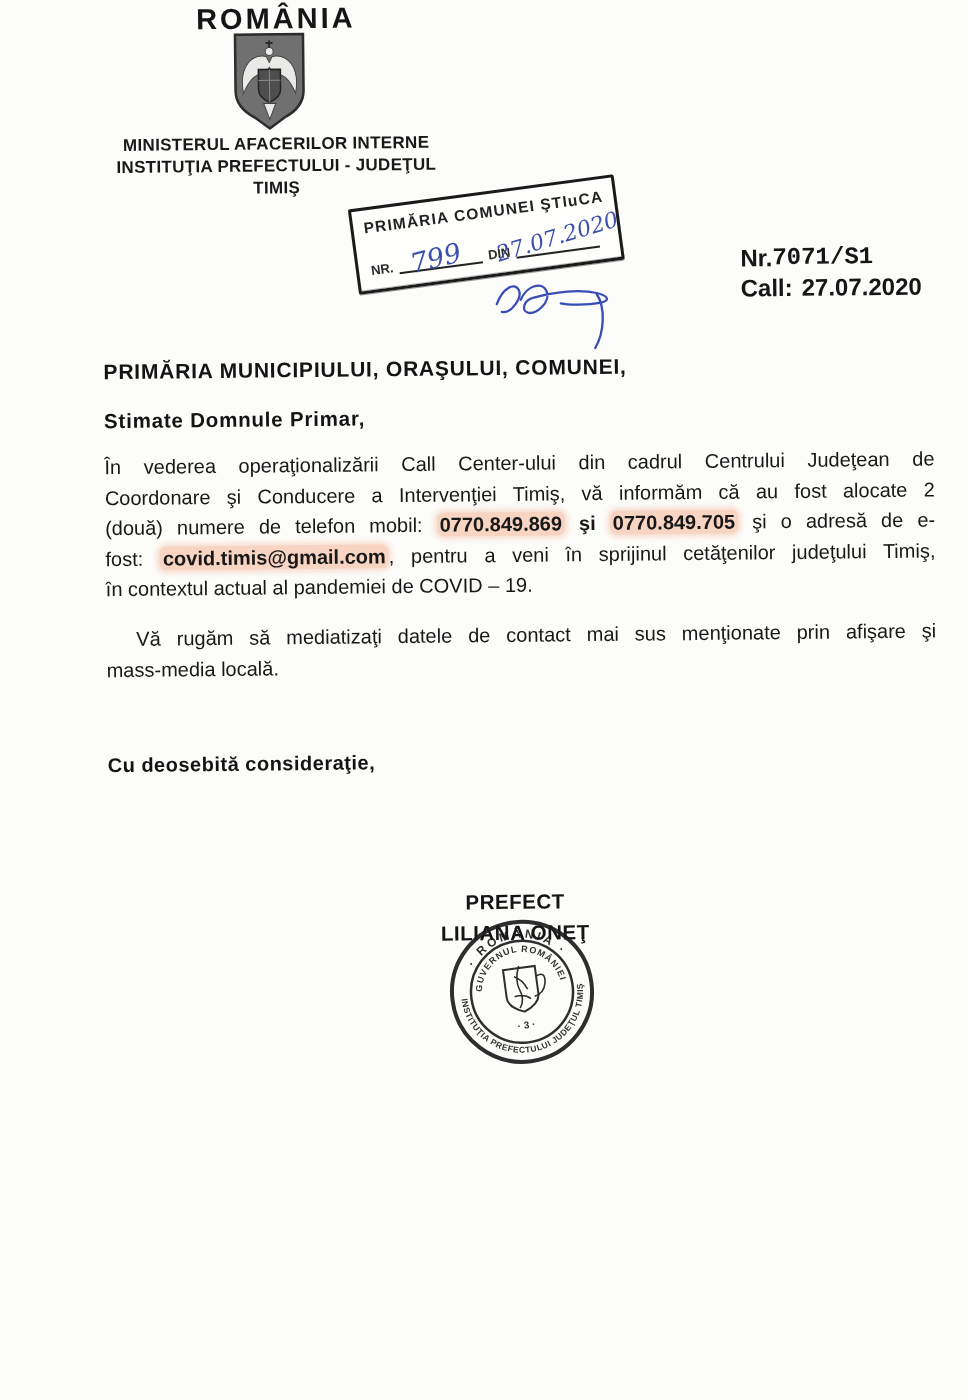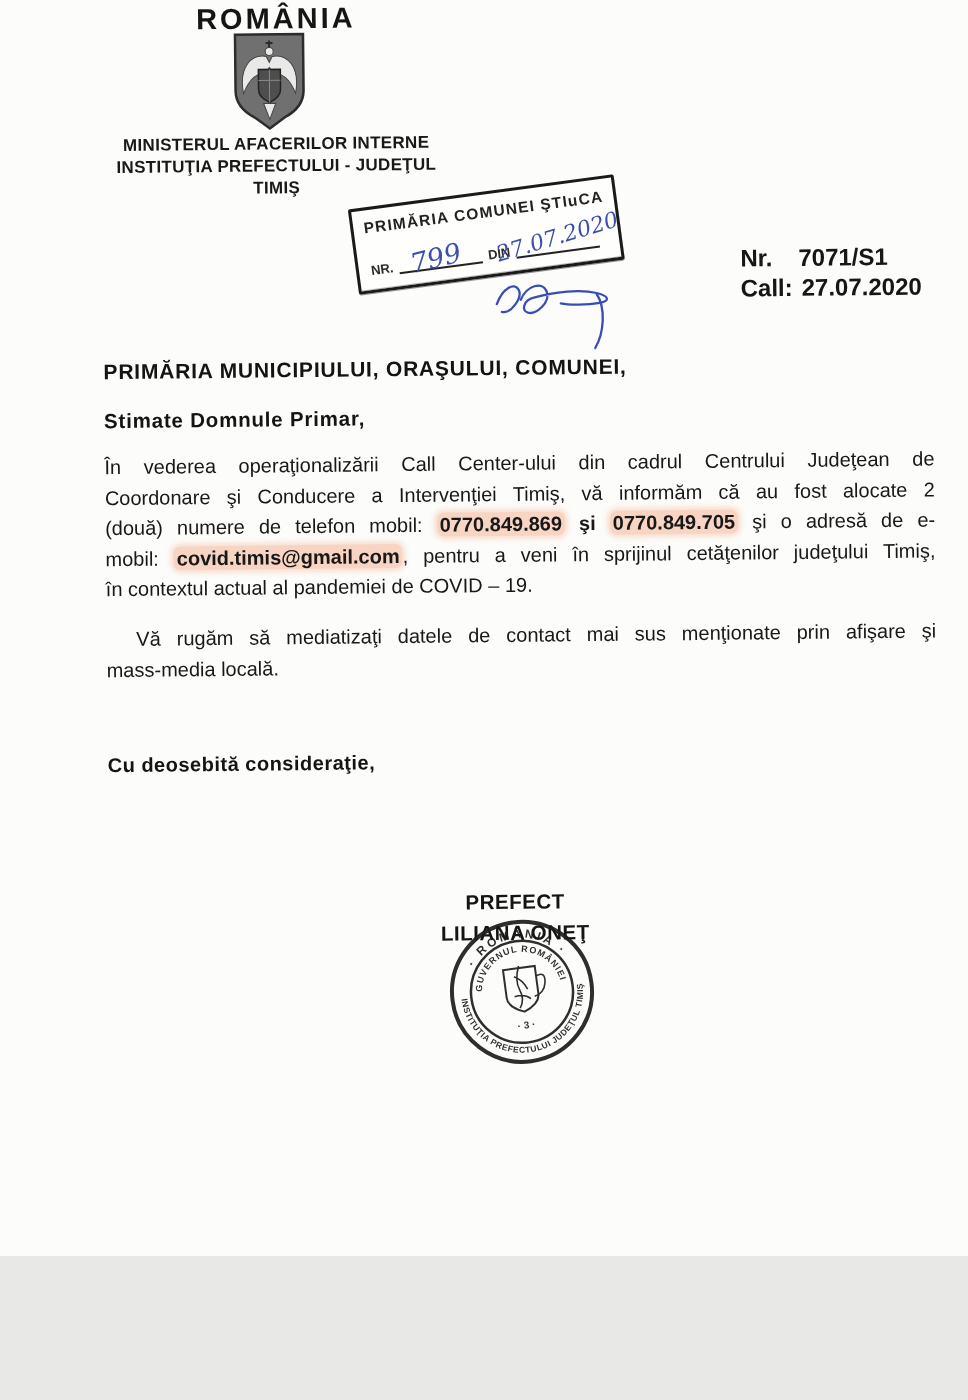--- a/index.html
+++ b/index.html
@@ -1,17 +1,17 @@
 <!DOCTYPE html>
 <html><head>
 <meta charset="utf-8">
 <style>
   html,body{margin:0;padding:0;background:#e8e8e6;}
   .page{
-    position:relative;width:968px;height:1256px;margin:0 auto;
+    position:relative;width:968px;height:1400px;margin:0 auto;
     background:#fcfcfa;overflow:hidden;
     font-family:"Liberation Sans", sans-serif;color:#1b1b1b;
   }
   #tilt{position:absolute;inset:0;transform:rotate(-0.6deg);transform-origin:120px 420px;}
 
   
   .country-title{
     position:absolute;left:150px;top:4px;width:260px;text-align:center;
     font-size:29px;font-weight:bold;letter-spacing:3px;color:#151515;
   }
@@ -35,21 +35,21 @@
   .hand{font-family:"DejaVu Serif", serif;font-style:italic;color:#3c4fae;position:absolute;font-weight:normal;}
   .hand-nr{left:52px;bottom:8px;font-size:27px;transform:rotate(-6deg);}
   .hand-date{left:138px;bottom:16px;font-size:22px;transform:rotate(-9deg);white-space:nowrap;}
 
   
   .sig{position:absolute;left:468px;top:272px;}
 
   
   .ref{position:absolute;left:742px;top:250px;font-weight:bold;font-size:24px;line-height:30px;color:#161616;}
   .ref-row{display:flex;}
-  .ref-row .val{margin-left:26px;}
+  .ref-row .val{font-family:Liberation Mono, monospace;}
   .ref-row .val2{margin-left:9px;}
 
   
   .addressee{position:absolute;left:104px;top:360px;font-weight:bold;font-size:21px;letter-spacing:.8px;color:#141414;}
   .salutation{position:absolute;left:104px;top:409px;font-weight:bold;font-size:20.5px;letter-spacing:.8px;color:#141414;}
   .para{position:absolute;left:104px;width:830px;font-size:20px;line-height:30.5px;color:#181818;}
   .p1{top:452px;}
   .p2{top:624px;}
   .jl{text-align:justify;text-align-last:justify;}
   .ll{text-align:left;}
@@ -121,21 +121,21 @@
     </div>
   </div>
 
   <div class="addressee">PRIMĂRIA MUNICIPIULUI, ORAŞULUI, COMUNEI,</div>
   <div class="salutation">Stimate Domnule Primar,</div>
 
   <div class="para p1">
     <div class="jl">În vederea operaţionalizării Call Center-ului din cadrul Centrului Judeţean de</div>
     <div class="jl">Coordonare şi Conducere a Intervenţiei Timiş, vă informăm că au fost alocate 2</div>
     <div class="jl"><span>(două) numere de telefon mobil: </span><span class="b hl">0770.849.869</span><span class="b"> şi </span><span class="b hl">0770.849.705</span><span> şi o adresă de e-</span></div>
-    <div class="jl"><span>mobil: </span><span class="b hl">covid.timis@gmail.com</span><span>, pentru a veni în sprijinul cetăţenilor judeţului Timiş,</span></div>
+    <div class="jl"><span>fost: </span><span class="b hl">covid.timis@gmail.com</span><span>, pentru a veni în sprijinul cetăţenilor judeţului Timiş,</span></div>
     <div class="ll">în contextul actual al pandemiei de COVID – 19.</div>
   </div>
 
   <div class="para p2">
     <div class="jl ind">Vă rugăm să mediatizaţi datele de contact mai sus menţionate prin afişare şi</div>
     <div class="ll">mass-media locală.</div>
   </div>
 
   <div class="closing">Cu deosebită consideraţie,</div>
 

